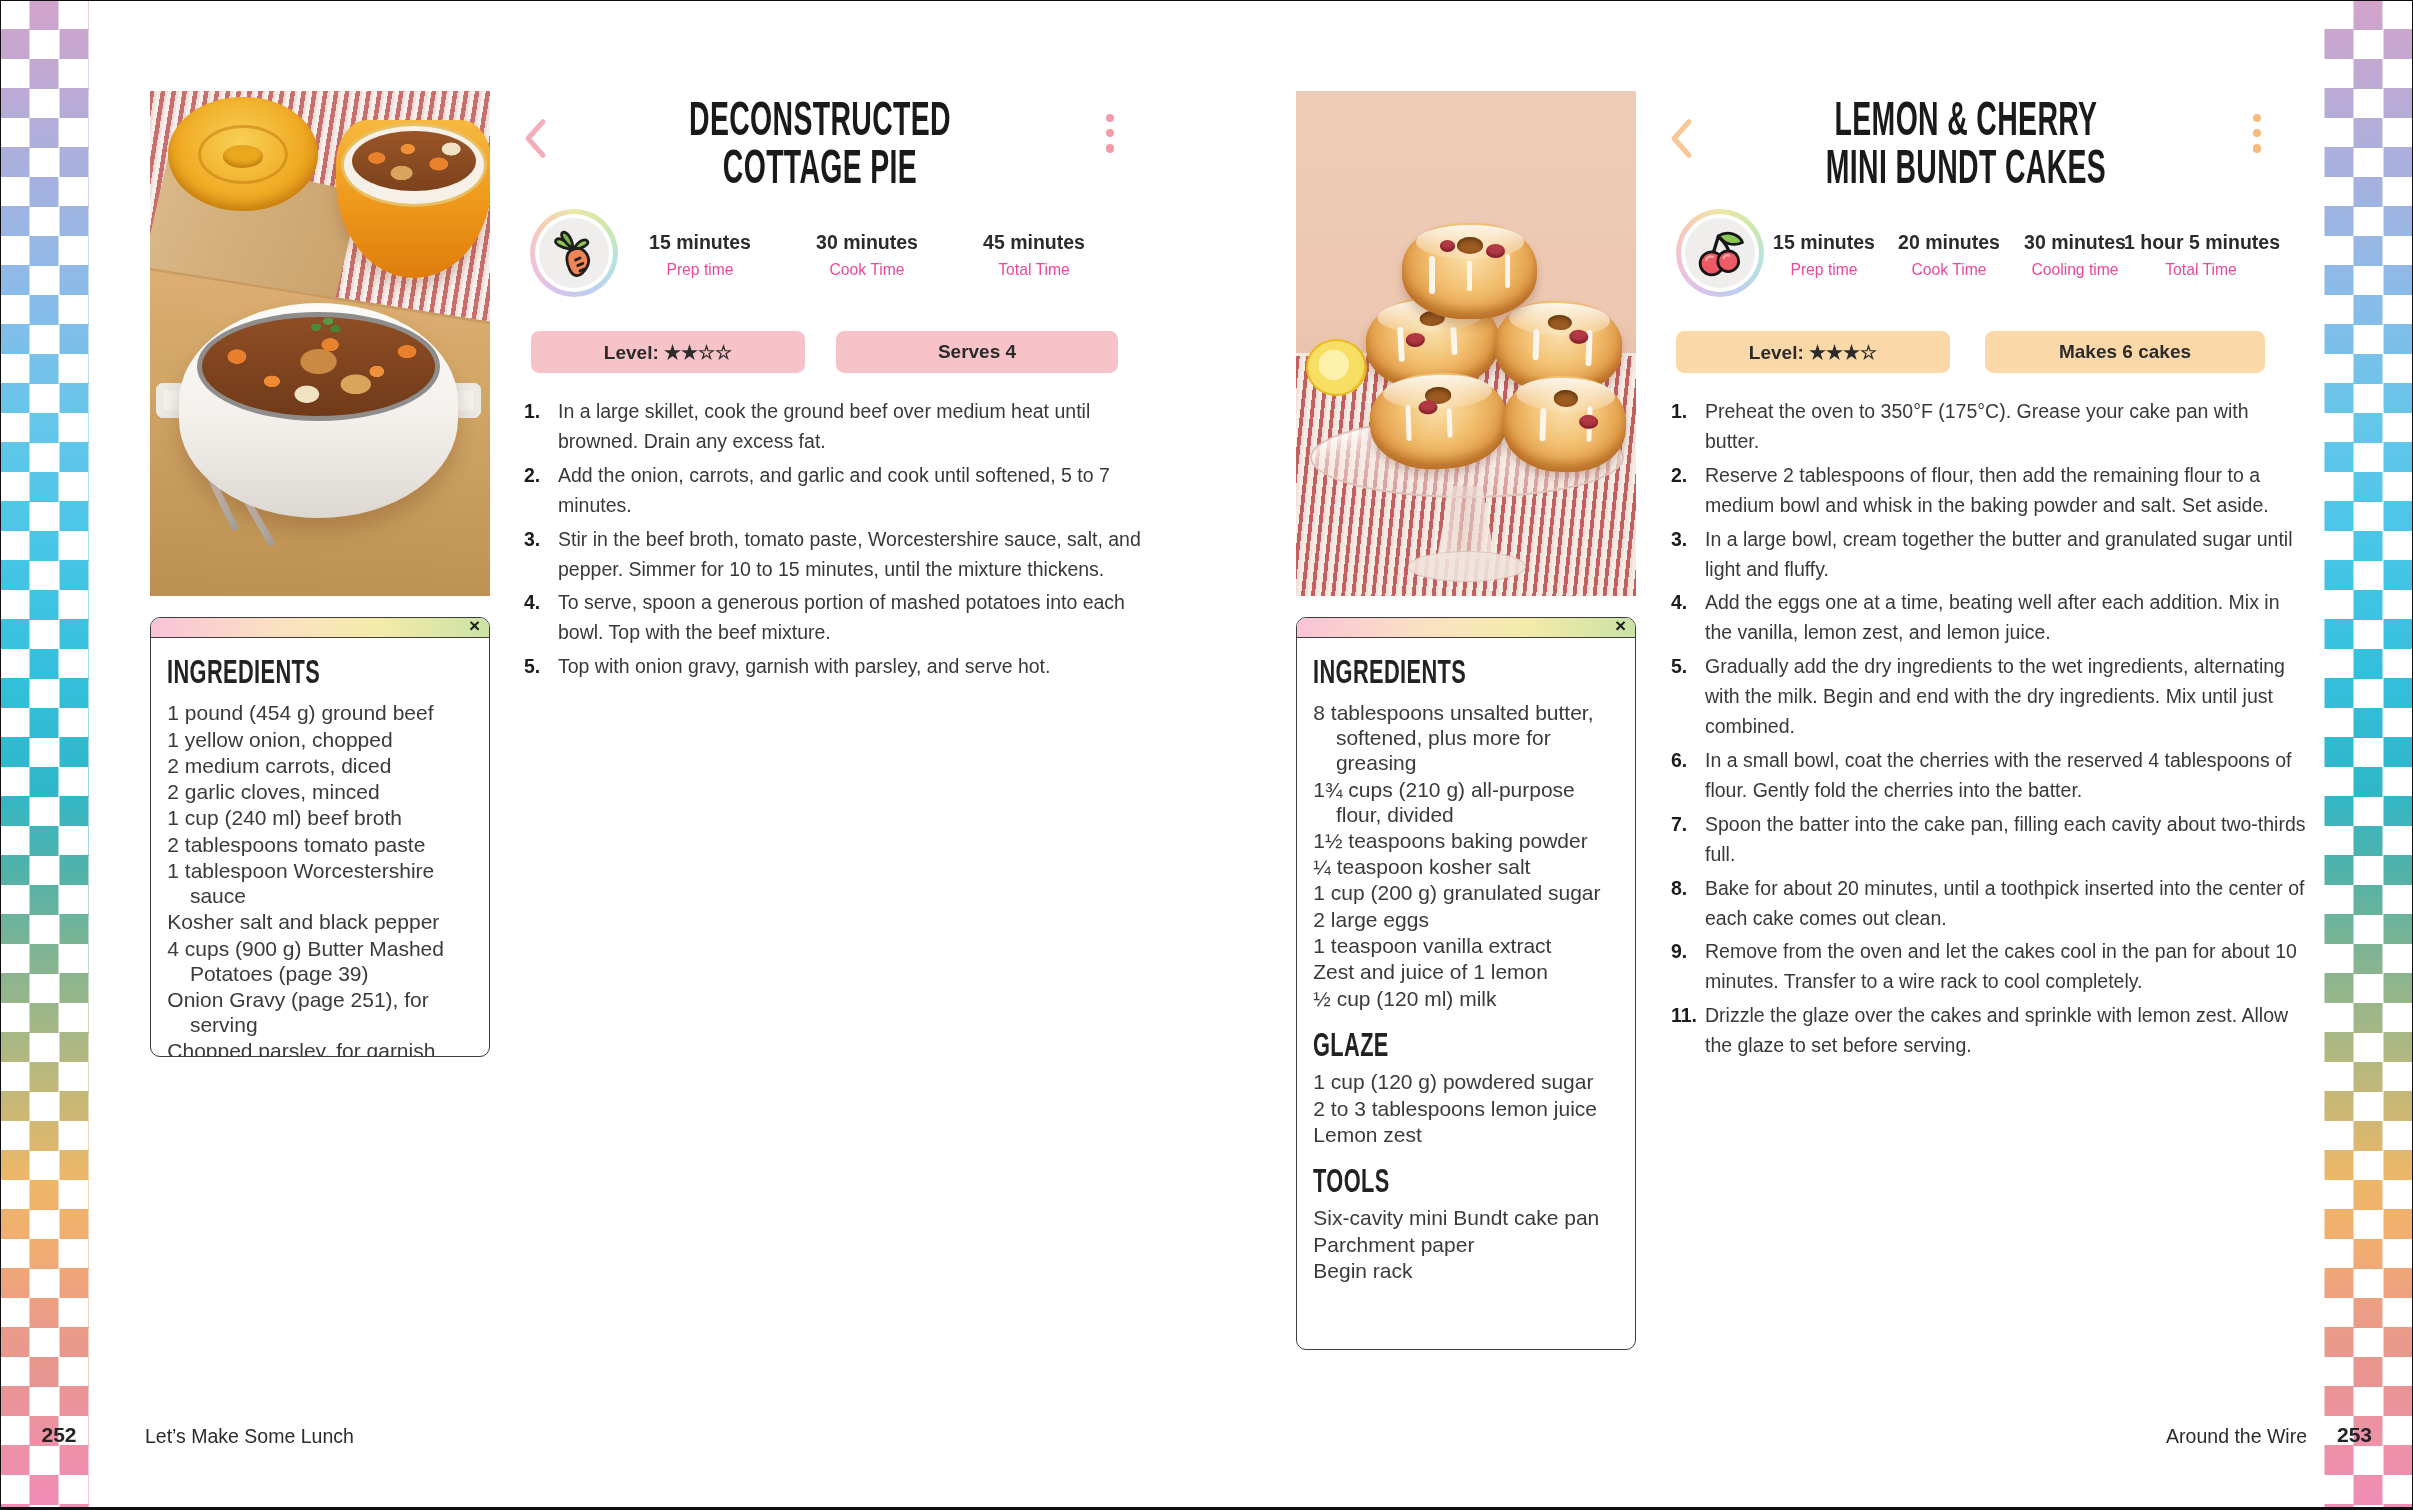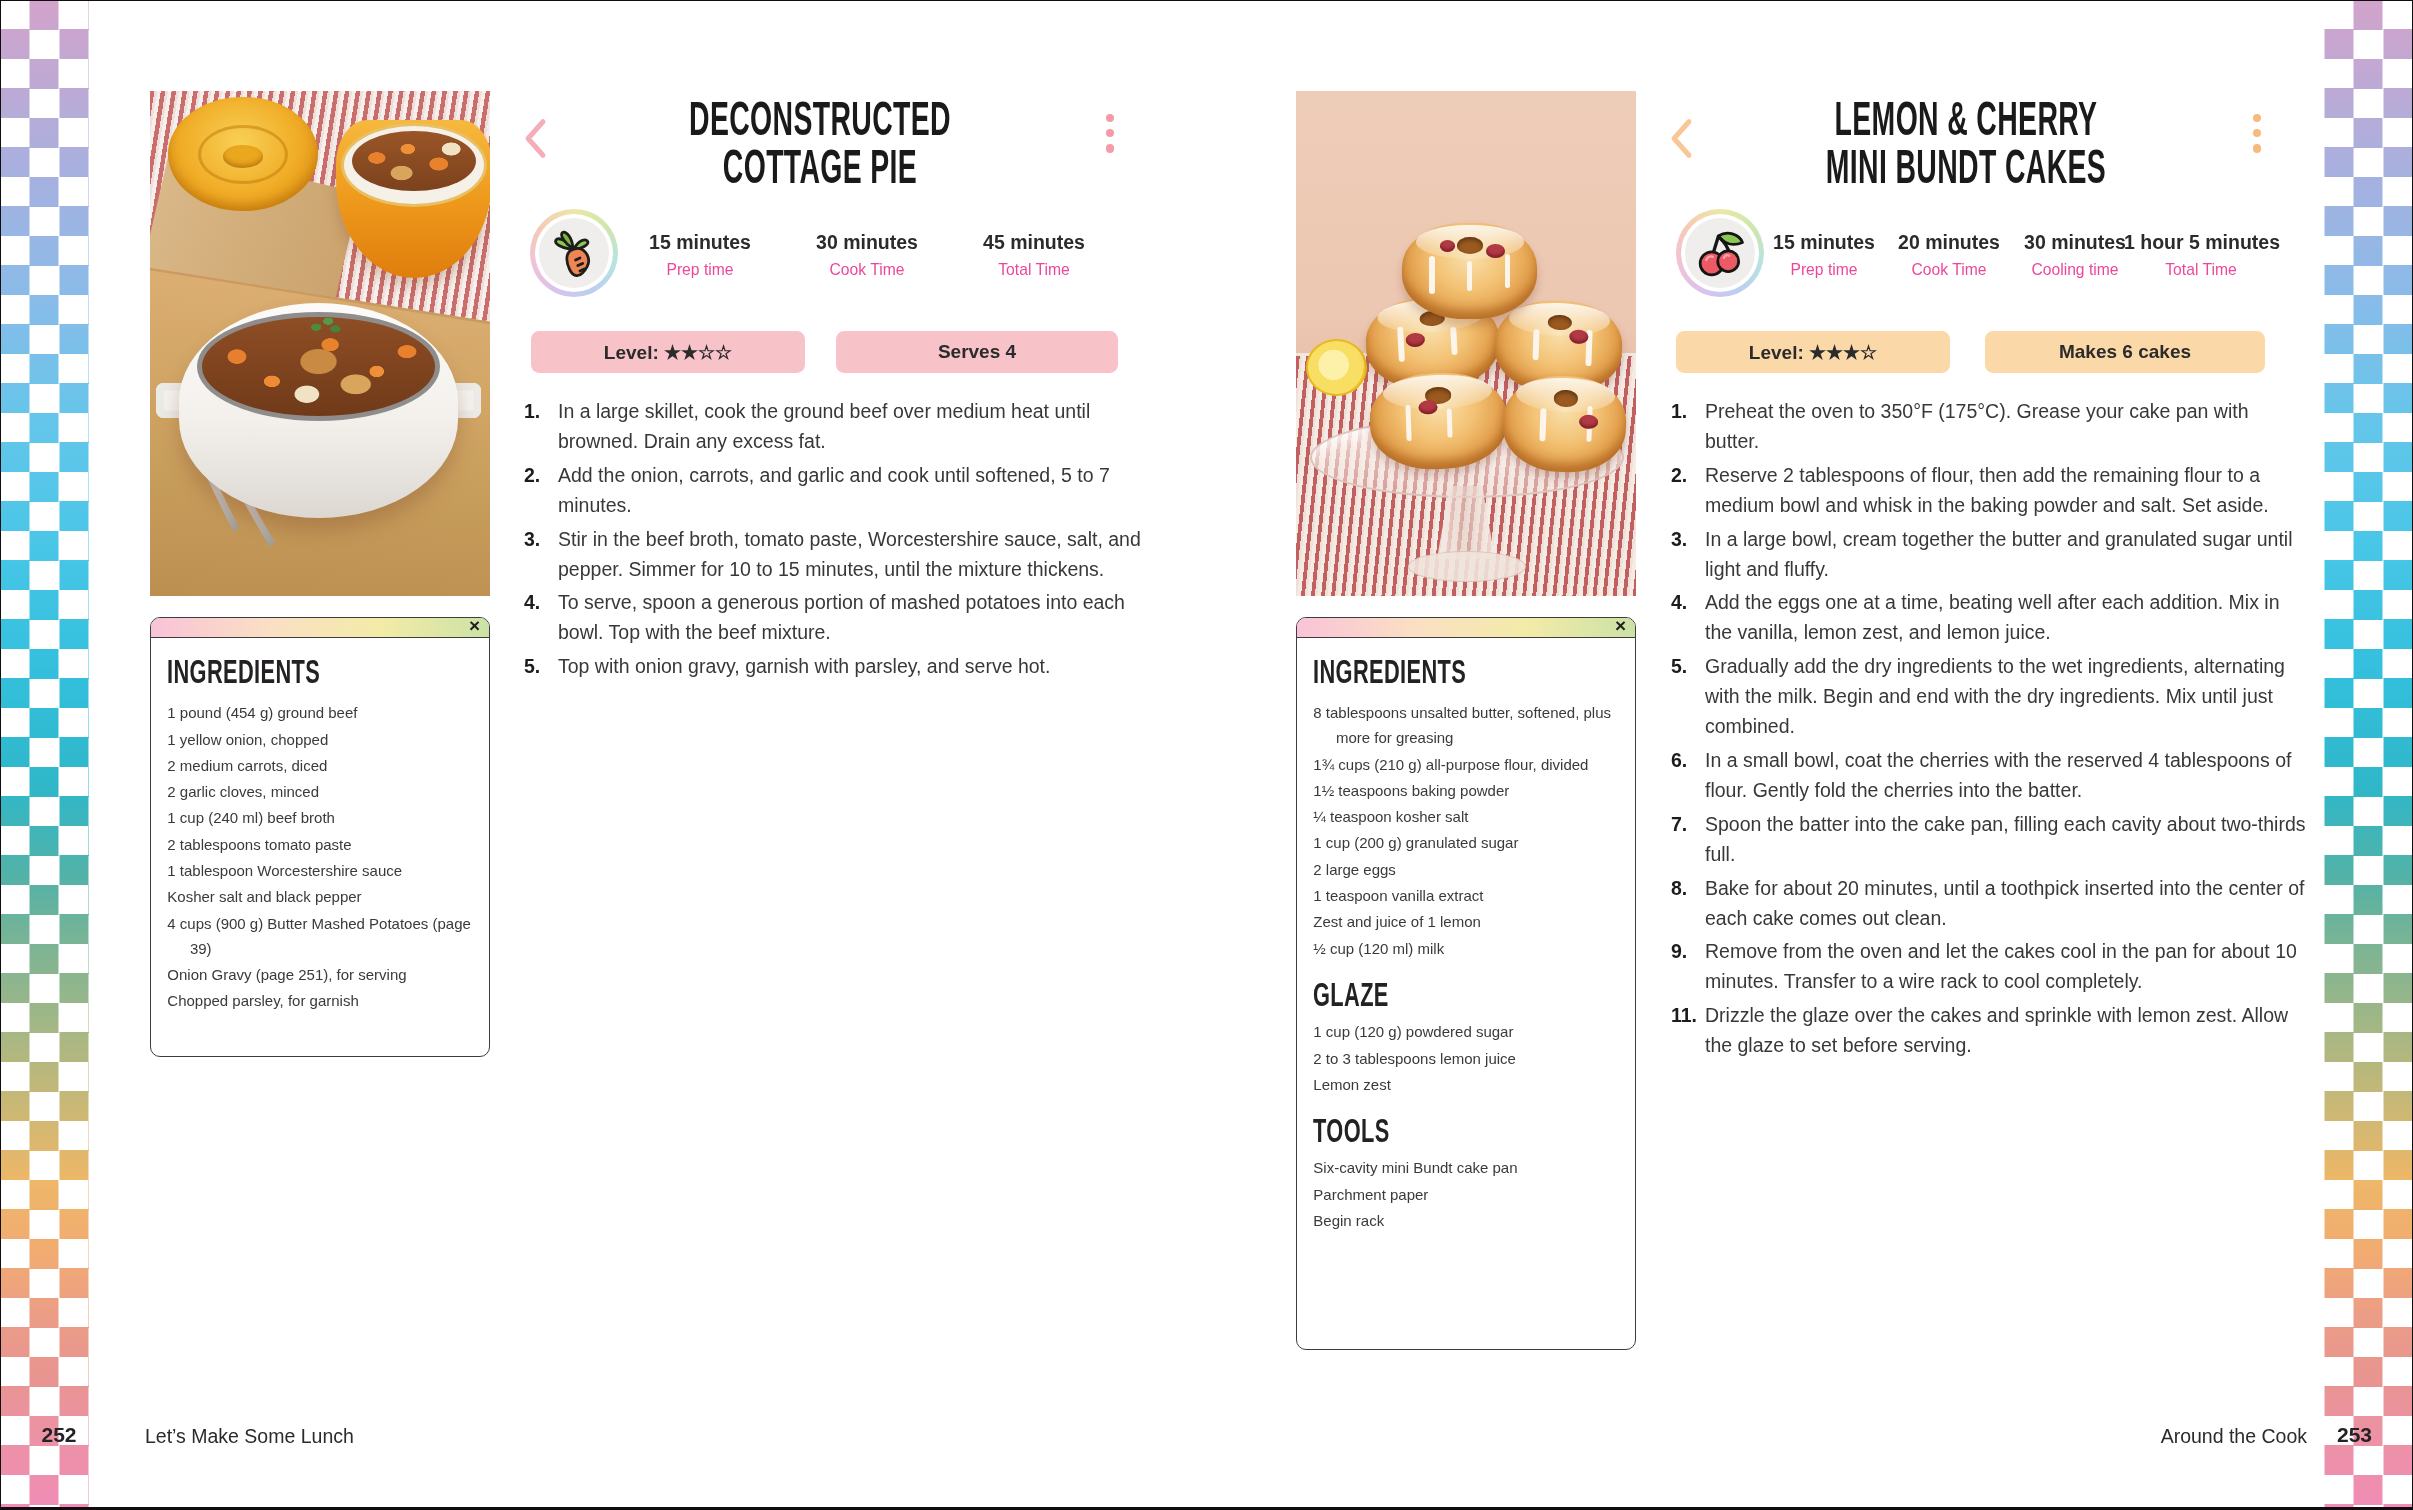--- a/index.html
+++ b/index.html
@@ -140,21 +140,21 @@
   .panel-right{left:1296px; top:617px; height:733px;}
   .panel-top{position:relative; height:19px; border-bottom:1.9px solid #3e3c3e;
          background:linear-gradient(90deg,#f9c3d8 0%,#fae0c3 36%,#f3eba8 68%,#cbe2a5 100%);}
   .close-btn{position:absolute; right:8.8px; top:-3.1px; background:none; border:none; padding:0;
          font-size:19px; font-weight:700; color:#1f1f1f; cursor:pointer; font-family:"Liberation Sans", sans-serif;}
   .panel-body{padding:11.3px 16.3px 12.6px;}
   .hand{display:block; margin:5px 0 10px; font-size:33px; line-height:36px; font-weight:700; letter-spacing:0.6px;
          color:#232123; transform:scaleX(.66); transform-origin:0 50%; white-space:nowrap;}
   .hand-sub{margin:16.3px 0 6.3px;}
   .ing{margin:0; padding:0; list-style:none;}
-  .ing li{font-size:15px; line-height:25px; margin-bottom:1.3px; padding-left:22.6px; text-indent:-22.6px; color:#3b393c;}
+  .ing li{font-size:21px; line-height:25px; margin-bottom:1.3px; padding-left:22.6px; text-indent:-22.6px; color:#3b393c;}
 
   
   .pgnum{position:absolute; top:1422px; width:59px; text-align:center; font-size:21px; font-weight:700; color:#232225; z-index:20; line-height:25px;}
   .sect-name{position:absolute; top:1424px; font-size:19.5px; color:#2b2b2b; z-index:20; line-height:25px;}
   .sect-left{left:145px;}
   .sect-right{left:2087px; width:220px; text-align:right;}
   .pg-left{left:29.5px;}
   .pg-right{left:2325px;}
 </style>
 </head>
@@ -455,18 +455,18 @@
       </ul>
       <h4 class="hand hand-sub">TOOLS</h4>
       <ul class="ing">
         <li>Six-cavity mini Bundt cake pan</li>
         <li>Parchment paper</li>
         <li>Begin rack</li>
       </ul>
     </div>
   </aside>
 
-  <div class="sect-name sect-right">Around the Cook</div>
+  <div class="sect-name sect-right">Around the Wire</div>
   <div class="pgnum pg-right">253</div>
 </section>
 
 <div class="frame"></div>
 
 
 </body></html>

